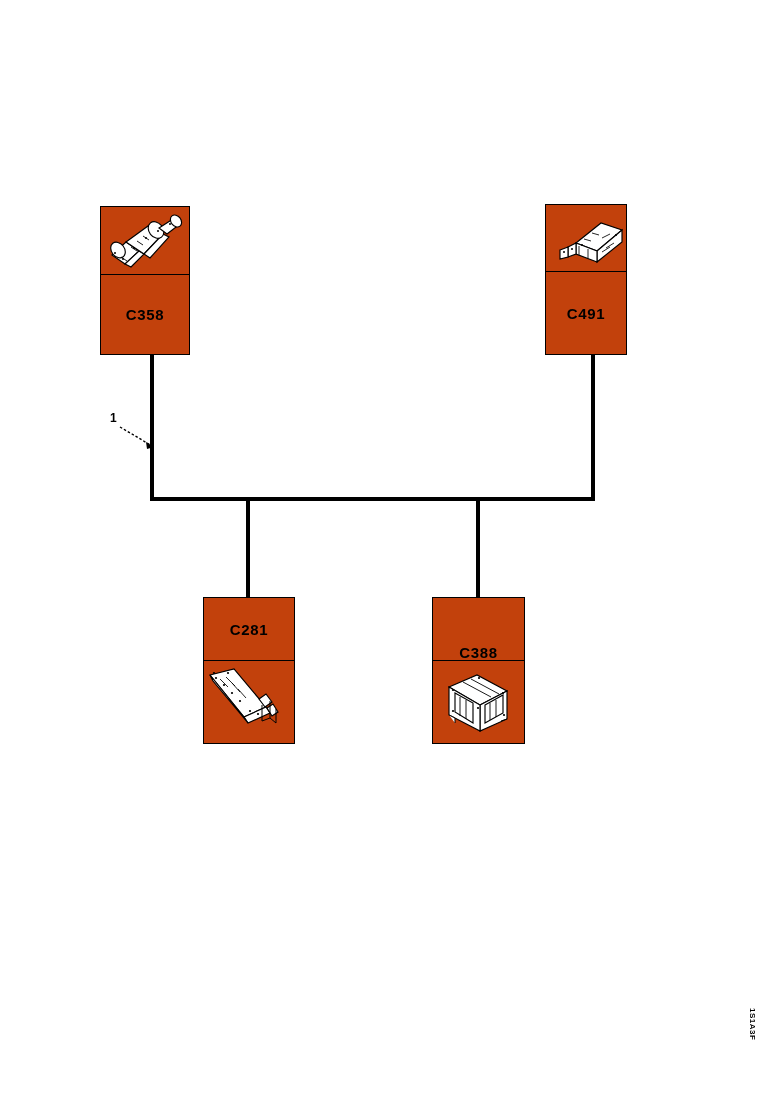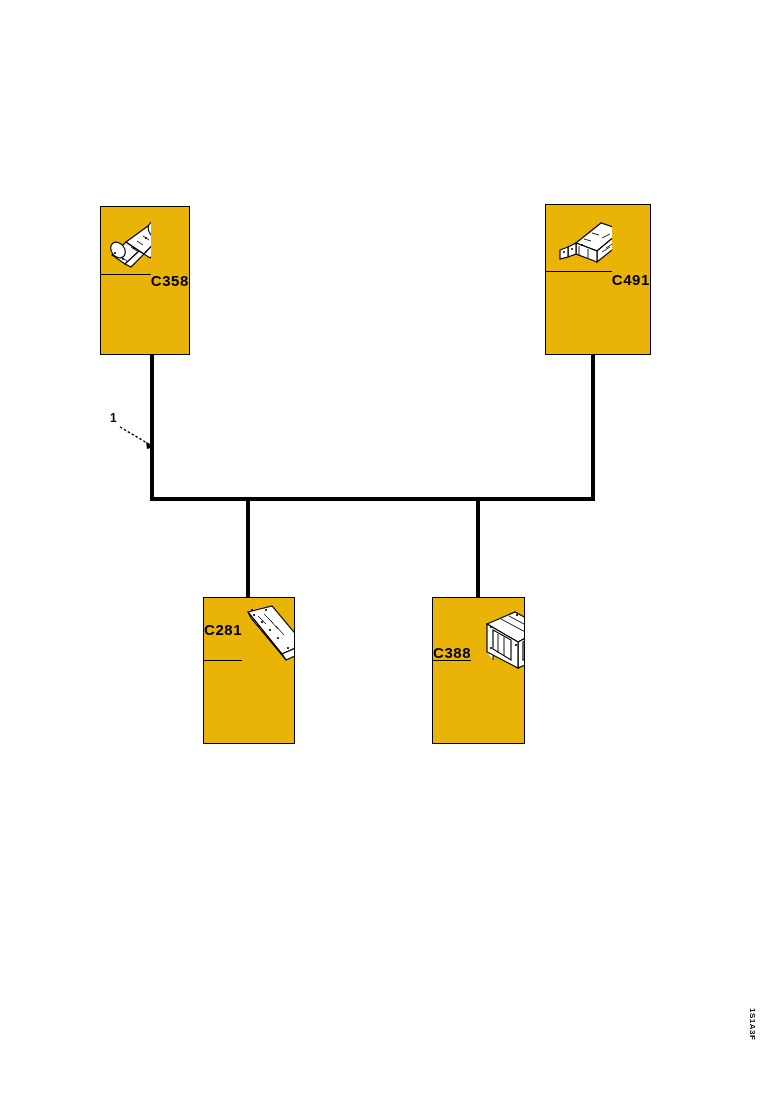--- a/index.html
+++ b/index.html
@@ -16,22 +16,23 @@
     height: 1100px;
     background: #ffffff;
     overflow: hidden;
   }
 
   
   .conn-box {
     position: absolute;
     box-sizing: border-box;
     border: 1.6px solid #000000;
-    background: #eab308;
+    background: #c2410c;
     display: flex;
+    flex-direction: column;
   }
   .conn-pane-art {
     position: relative;
     box-sizing: border-box;
     overflow: hidden;
   }
   .conn-pane-label {
     box-sizing: border-box;
     display: flex;
     align-items: center;
@@ -137,21 +138,21 @@
           <circle cx="57" cy="24" r="1"></circle>
             <circle cx="69" cy="17" r="1"></circle>
         </g>
       </svg>
     </div>
     <div class="conn-pane-label" style="flex:1;">
       <span class="conn-label-text">C358</span>
     </div>
   </div>
 
-  <div class="conn-box" style="left:545px; top:204px; width:106px; height:151px;">
+  <div class="conn-box" style="left:545px; top:204px; width:82px; height:151px;">
     <div class="conn-pane-art divider-below" style="height:67px;">
       <svg class="art-svg" width="90" height="65" viewBox="0 0 90 65">
         <g stroke="#000" stroke-width="1.15" fill="#fff">
           <path d="M30 38 L55 18 L76 25 L51 46 Z"></path>
           <path d="M51 46 L76 25 L76 37 L51 57 Z"></path>
           <path d="M30 38 L51 46 L51 57 L30 49 Z"></path>
           <path d="M22 42 L30 38 L30 49 L22 52 Z"></path>
           <path d="M14 45 L22 42 L22 52 L14 54 Z"></path>
           <path d="M38 34 L45 36" stroke-width="0.85"></path>
           <path d="M46 28 L53 30" stroke-width="0.85"></path>
@@ -168,21 +169,21 @@
             <circle cx="70" cy="30" r="1"></circle>
         </g>
       </svg>
     </div>
     <div class="conn-pane-label" style="flex:1;">
       <span class="conn-label-text">C491</span>
     </div>
   </div>
 
   <div class="conn-box" style="left:203px; top:597px; width:92px; height:147px;">
-    <div class="conn-pane-label divider-below" style="height:63px;justify-content:flex-end;">
+    <div class="conn-pane-label divider-below" style="height:63px;">
       <span class="conn-label-text">C281</span>
     </div>
     <div class="conn-pane-art" style="flex:1;">
       <svg class="art-svg" width="89" height="80" viewBox="0 0 89 80">
         <g stroke="#000" stroke-width="1.15" fill="#fff">
           <path d="M6 14 L30 8 L62 46 L40 56 Z"></path>
           <path d="M40 56 L62 46 L66 52 L44 62 Z"></path>
           <path d="M6 14 L40 56 L44 62 L9 20 Z"></path>
           <path d="M55 38 L62 33 L68 41 L61 46 Z"></path>
           <path d="M63 47 L69 43 L74 51 L68 55 Z"></path>

